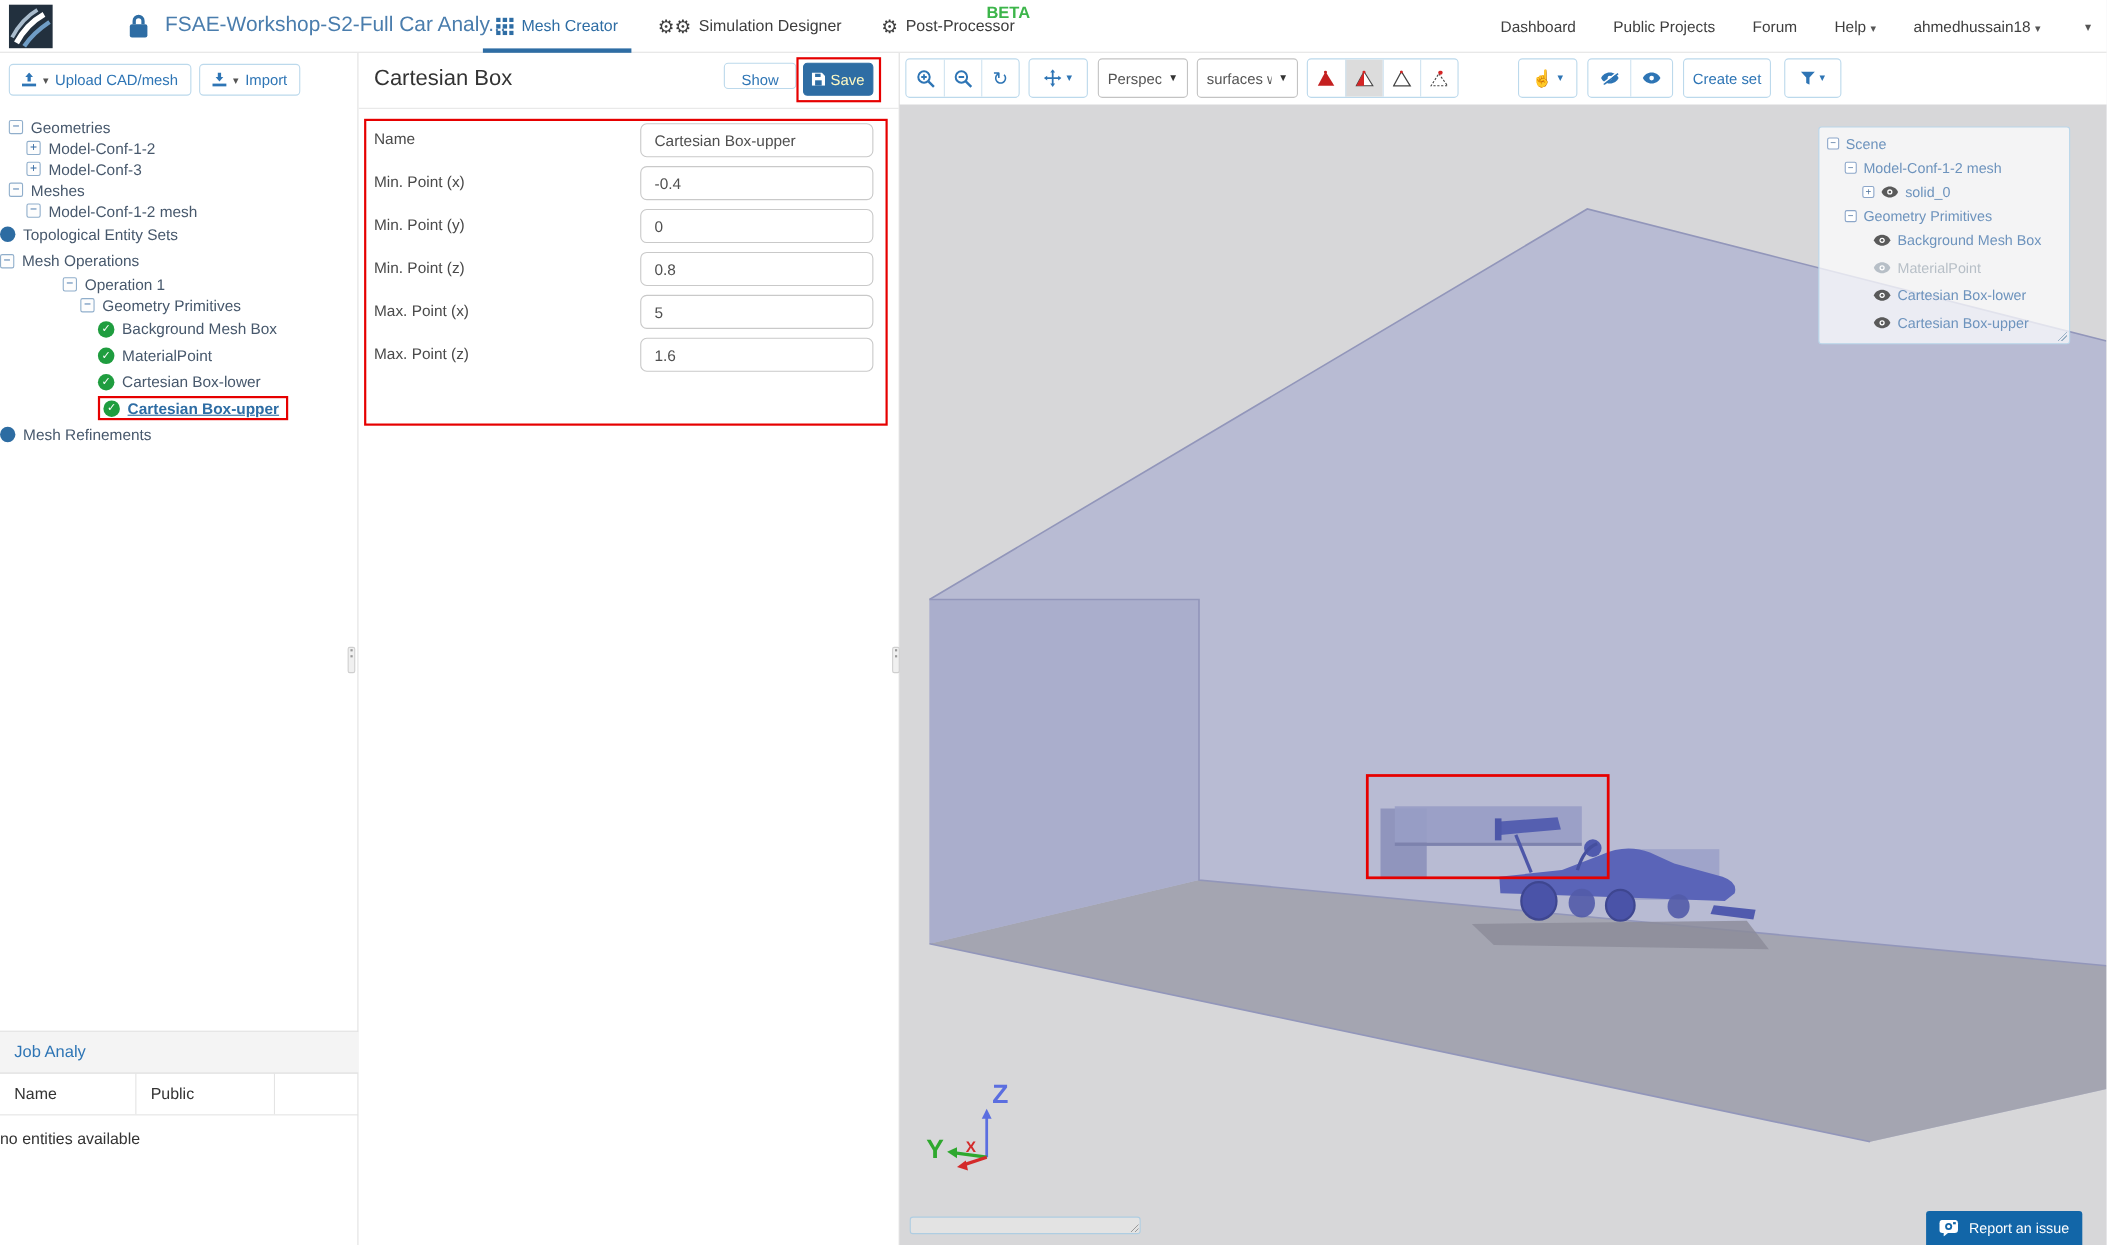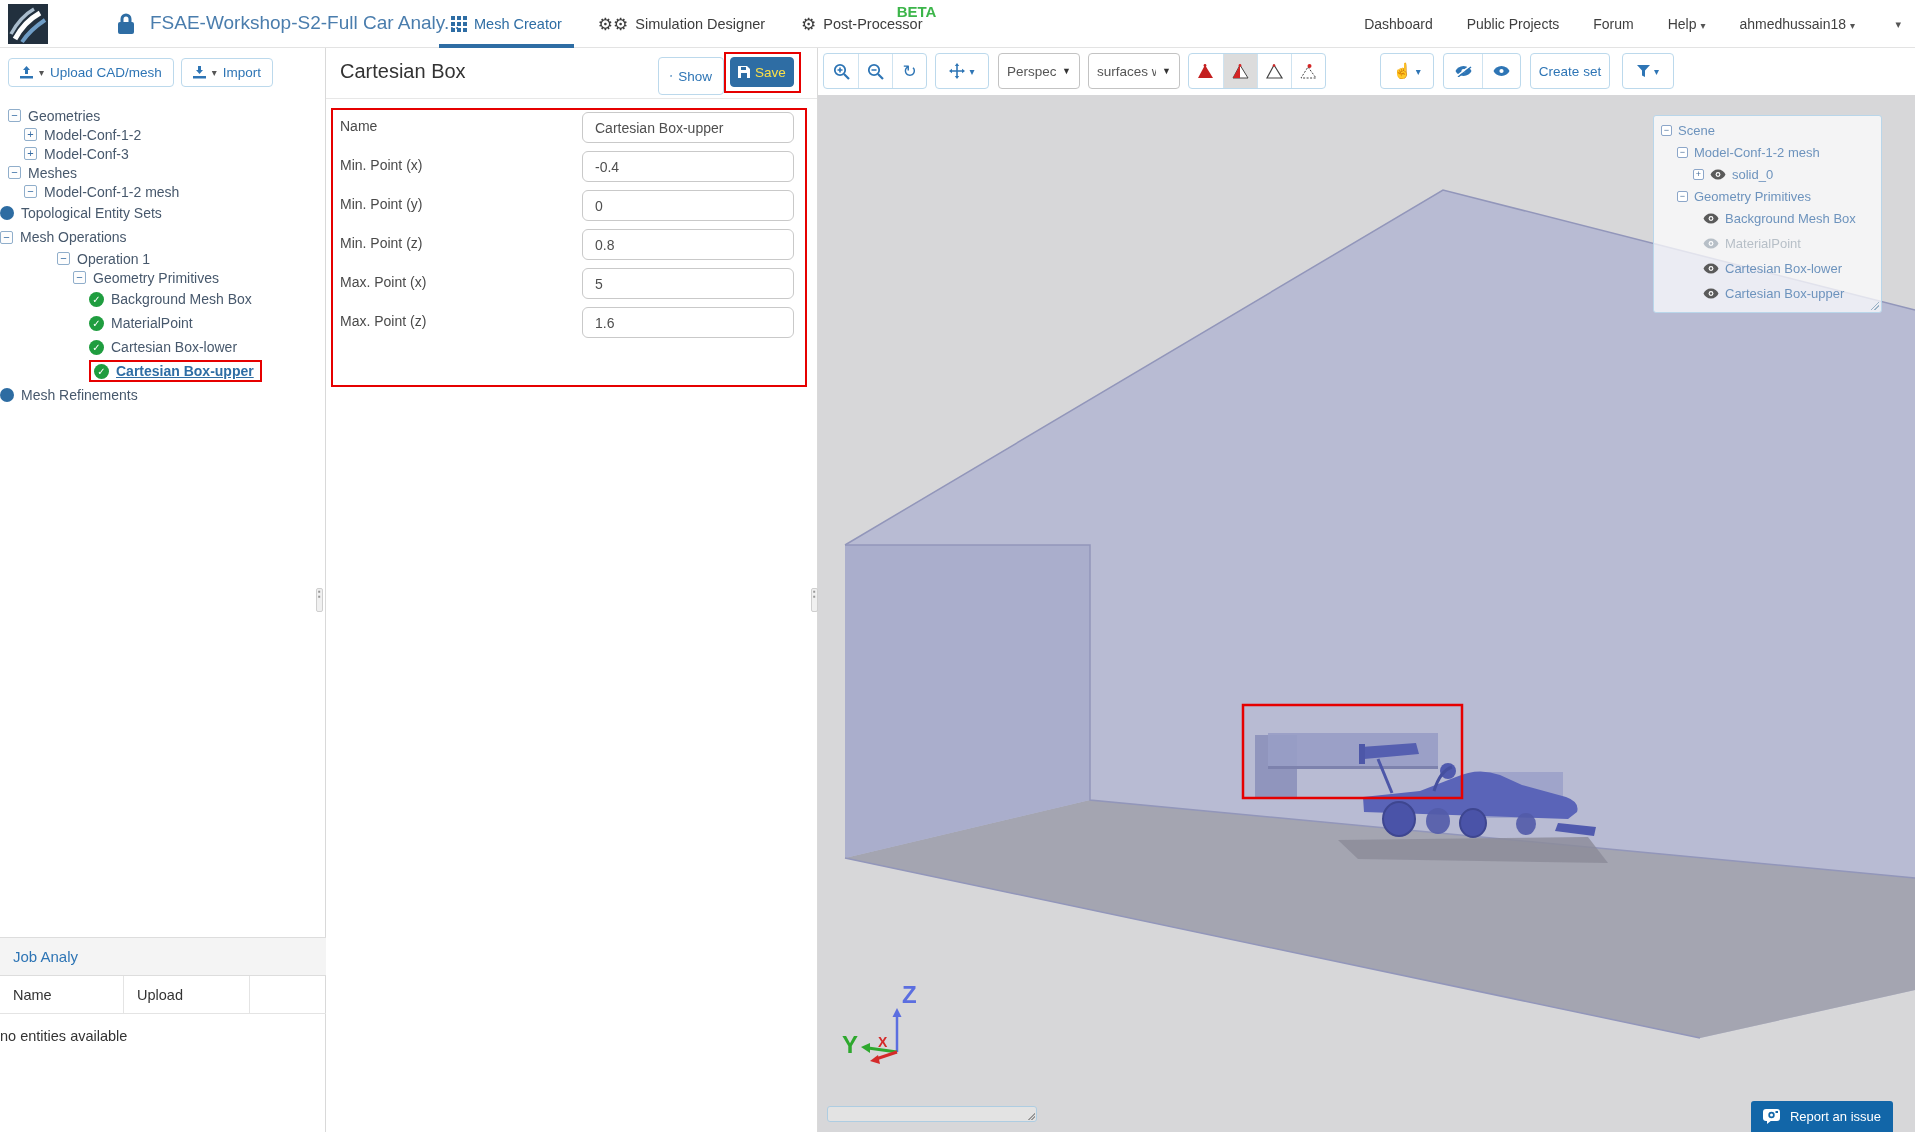--- a/index.html
+++ b/index.html
@@ -50,23 +50,23 @@
              padding-left:13px; color:#2e75b5; font-size:15px; }
   .js-cols { display:flex; height:38px; border-bottom:1px solid #e4e4e4; font-size:14.5px; color:#333; }
   .js-cols > div { display:flex; align-items:center; padding-left:13px; border-right:1px solid #e4e4e4; }
   .js-c1{width:124px}.js-c2{width:126px}.js-c3{flex:1; border-right:none!important}
   .js-empty { text-align:left; font-size:14.5px; color:#333; padding-top:14px; }
 
   
   .panel { position:absolute; left:326px; top:48px; width:492px; bottom:0; background:#fff;
            border-right:1px solid #d9d9d9; }
   .panel-title { position:absolute; left:14px; top:12px; font-size:20px; color:#333; }
-  .show-btn { position:absolute; left:332px; top:9px; width:66px; height:38px; justify-content:center; }
+  .show-btn { position:absolute; left:332px; top:9px; width:66px; height:24px; justify-content:center;flex-direction:column; }
   .save-btn { position:absolute; left:404px; top:9px; width:64px; height:30px; background:#2e6da4;
-              border:1px solid #2e6da4; border-radius:4px; color:#fde047; font-size:13.5px;
+              border:1px solid #2e6da4; border-radius:4px; color:#fef9c3; font-size:13.5px;
               display:inline-flex; align-items:center; justify-content:center; gap:5px; cursor:pointer; }
   .save-annot { position:absolute; left:398px; top:4px; width:77px; height:41px; border:2px solid #e60000; pointer-events:none; }
   .panel-divider { position:absolute; left:0; top:50px; width:100%; height:1px; background:#e7e7e7; }
   .form-annot { position:absolute; left:5px; top:60px; width:476px; height:279px; border:2px solid #e60000; pointer-events:none; }
   .form { position:absolute; left:0; top:60px; width:100%; }
   .frow { position:relative; height:39px; }
   .frow label { position:absolute; left:14px; top:10px; font-size:14px; color:#4a4a4a; }
   .frow input { position:absolute; left:256px; top:4px; width:212px; height:31px; border:1px solid #c9c9c9;
                 border-radius:6px; padding:0 12px; font-size:14px; color:#4f4f4f;
                 font-family:"Liberation Sans",sans-serif; background:#fff; }
@@ -246,21 +246,21 @@
     <div class="trow lvl2 leaf">
         <span class="dot"></span>
         <span>Mesh Refinements</span>
       </div>
   </div>
 
   <div class="jobstatus">
     <div class="js-head">Job Analy</div>
     <div class="js-cols">
       <div class="js-c1">Name</div>
-      <div class="js-c2">Upload</div>
+      <div class="js-c2">Public</div>
       <div class="js-c3"></div>
     </div>
     <div class="js-empty">no entities available</div>
   </div>
   <div class="rs-handle" style="left:316px;">▪<br>▪</div>
 </div>
 
 <div class="panel">
   <div class="panel-title">Cartesian Box</div>
   <button class="btn-outline show-btn">

